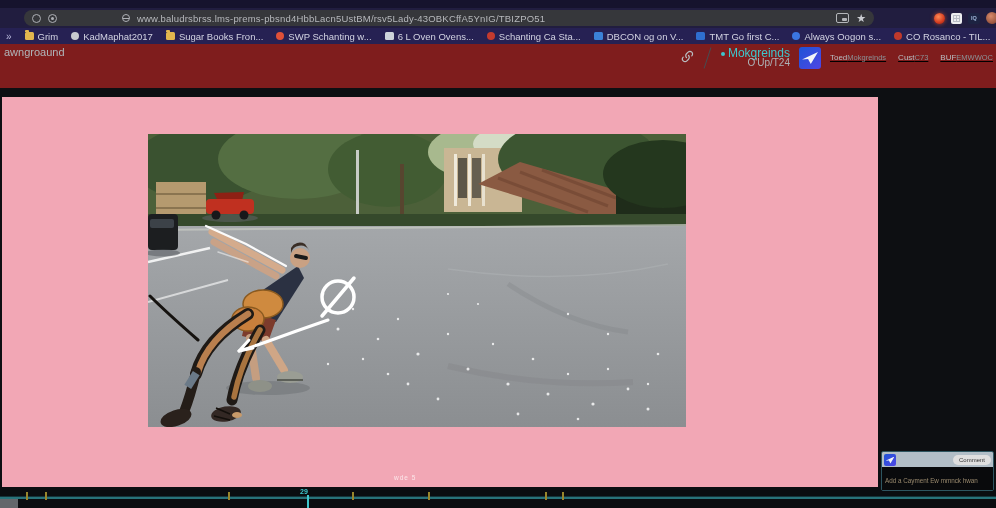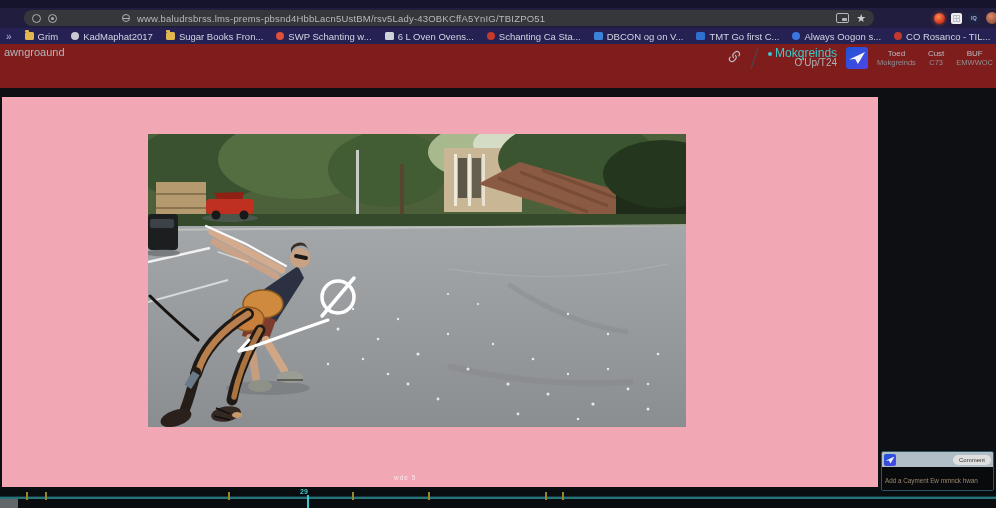--- a/index.html
+++ b/index.html
@@ -51,21 +51,21 @@
   .hdr-right{position:absolute;right:0;top:0;height:28px;display:flex;align-items:center;gap:9px;padding-right:3px;}
   .link-ic{flex:0 0 auto;}
   .hdr-divider{width:1px;height:22px;background:#474d52;transform:rotate(18deg);margin:0 4px;}
   .status{display:flex;flex-direction:column;align-items:flex-end;line-height:9px;}
   .status-l1{font-size:12px;color:#3ec7cd;display:flex;align-items:center;gap:3px;}
   .status-dot{width:4px;height:4px;border-radius:50%;background:#3ec7cd;display:inline-block;}
   .status-l2{font-size:10px;color:#aeb4b8;}
   .hdr-logo{width:22px;height:22px;border-radius:3px;background:linear-gradient(135deg,#1e54d6,#4f46e5);position:relative;overflow:hidden;flex:0 0 auto;}
   .hdr-logo::after{content:'';position:absolute;left:3px;top:5px;width:16px;height:12px;background:#f2f4f8;clip-path:polygon(0 62%,100% 0,55% 100%,38% 58%);}
   .hdr-stats{display:flex;gap:12px;align-items:center;}
-  .stat{display:flex;flex-direction:column;align-items:center;line-height:9.5px;}
+  .stat{display:flex;flex-direction:row;align-items:center;line-height:9.5px;text-decoration:underline;}
   .stat-l1{font-size:8px;color:#b9bec2;}
   .stat-l2{font-size:7.5px;color:#8b9196;}
 
   
   .pink-page{position:absolute;left:2px;top:97px;width:876px;height:390px;background:#f2a7b5;}
   .photo{position:absolute;left:148px;top:134px;width:538px;height:293px;display:block;}
   .watermark{position:absolute;left:394px;top:474px;font-size:6.5px;color:rgba(255,255,255,.72);letter-spacing:1px;}
 
   
   .comments{position:absolute;left:878px;top:88px;width:118px;height:402px;background:#0b0c0f;}

